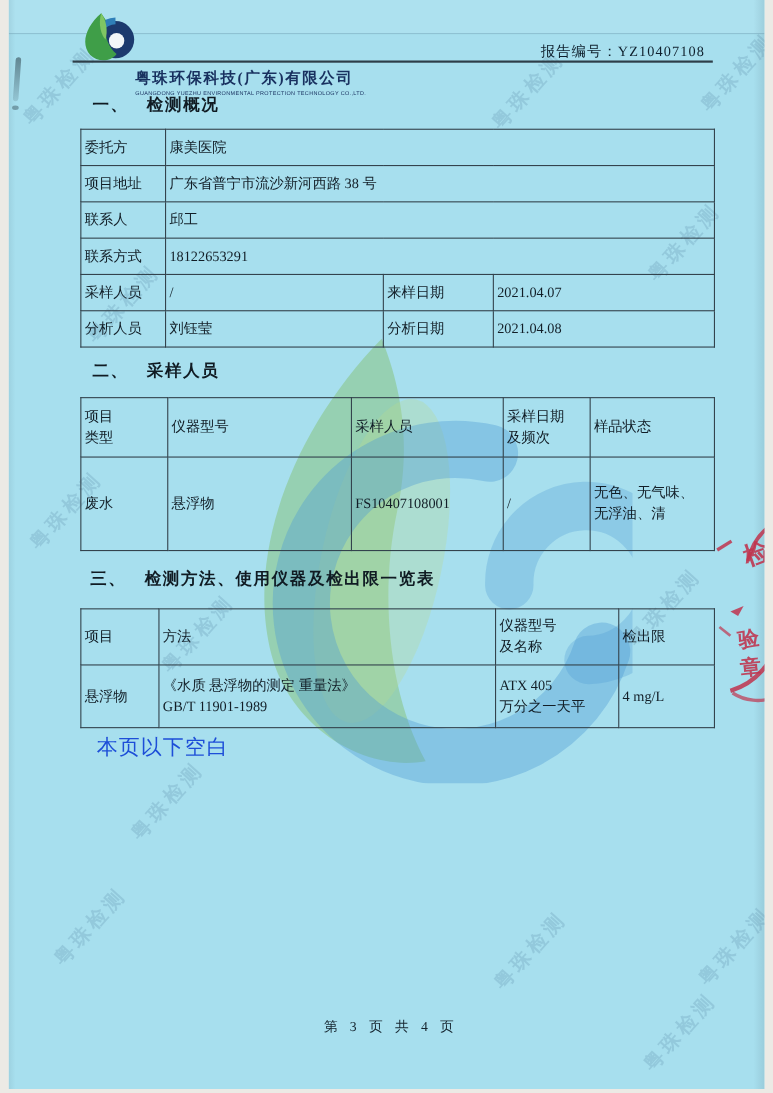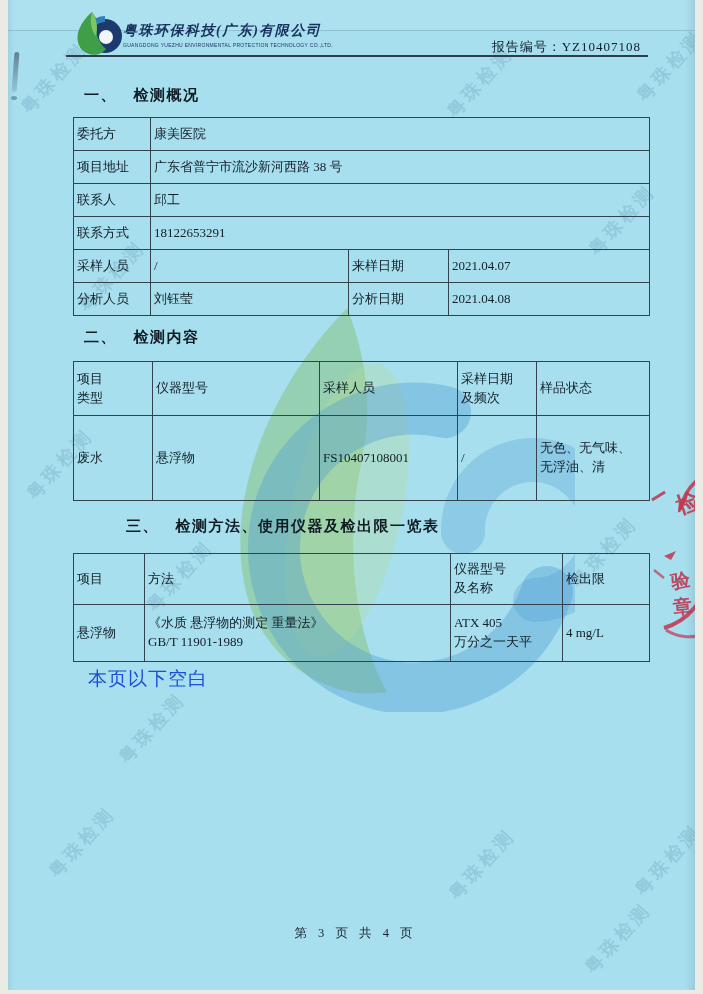--- a/index.html
+++ b/index.html
@@ -42,31 +42,31 @@
   .wm11{left:616px;top:848px;}.wm12{left:30px;top:830px;}
   .wm13{left:566px;top:926px;}
 
   .biglogo{position:absolute;left:187px;top:300px;z-index:0;pointer-events:none;}
 
   .content{position:absolute;inset:0;z-index:1;}
 
   
   .logo{position:absolute;left:64px;top:10px;}
   .company{position:absolute;left:115px;top:22px;color:#18305f;}
-  .company-cn{font-size:14px;font-weight:bold;font-style:italic;letter-spacing:1.5px;}
+  .company-cn{font-size:14px;font-weight:bold;letter-spacing:1.5px;margin-top:40px;}
   .company-en{font-size:5px;letter-spacing:.3px;margin-top:2px;font-family:"Liberation Sans",sans-serif;}
   .header-rule{position:absolute;left:58px;top:55px;width:582px;height:2px;background:#2e3e49;}
   .report-no{position:absolute;left:400px;top:38px;width:233px;text-align:right;
     font-size:13px;color:#0e1f2c;letter-spacing:1px;}
 
   
   .sec-title{position:absolute;font-size:15px;font-weight:bold;color:#101b23;letter-spacing:1.5px;}
   .sec1{left:76px;top:86px;}
   .sec2{left:76px;top:328px;}
-  .sec3{left:74px;top:517px;margin-left:44px;}
+  .sec3{left:74px;top:517px;}
 
   
   table{border-collapse:collapse;table-layout:fixed;background:transparent;}
   td{border:1px solid #33434d;text-align:left;vertical-align:middle;
      font-size:13px;color:#121e27;padding:1px 3px;overflow:hidden;}
   .pre{white-space:pre-line;line-height:1.45;}
   .t1{position:absolute;left:65px;top:117px;width:576px;}
   .t1 td{height:30px;}
   .t2{position:absolute;left:65px;top:361px;width:576px;}
   .t2 .hrow td{height:51px;}
@@ -171,21 +171,21 @@
       </tr>
       <tr>
         <td>分析人员</td>
         <td>刘钰莹</td>
         <td>分析日期</td>
         <td>2021.04.08</td>
       </tr>
     </tbody>
       </table>
 
-    <div class="sec-title sec2">二、　检测内容</div>
+    <div class="sec-title sec2">二、　采样人员</div>
     <table class="t2">
       <colgroup>
           <col style="width:79px">
           <col style="width:167px">
           <col style="width:138px">
           <col style="width:79px">
           <col style="width:113px">
         </colgroup>
       <tbody>
           <tr class="hrow">

